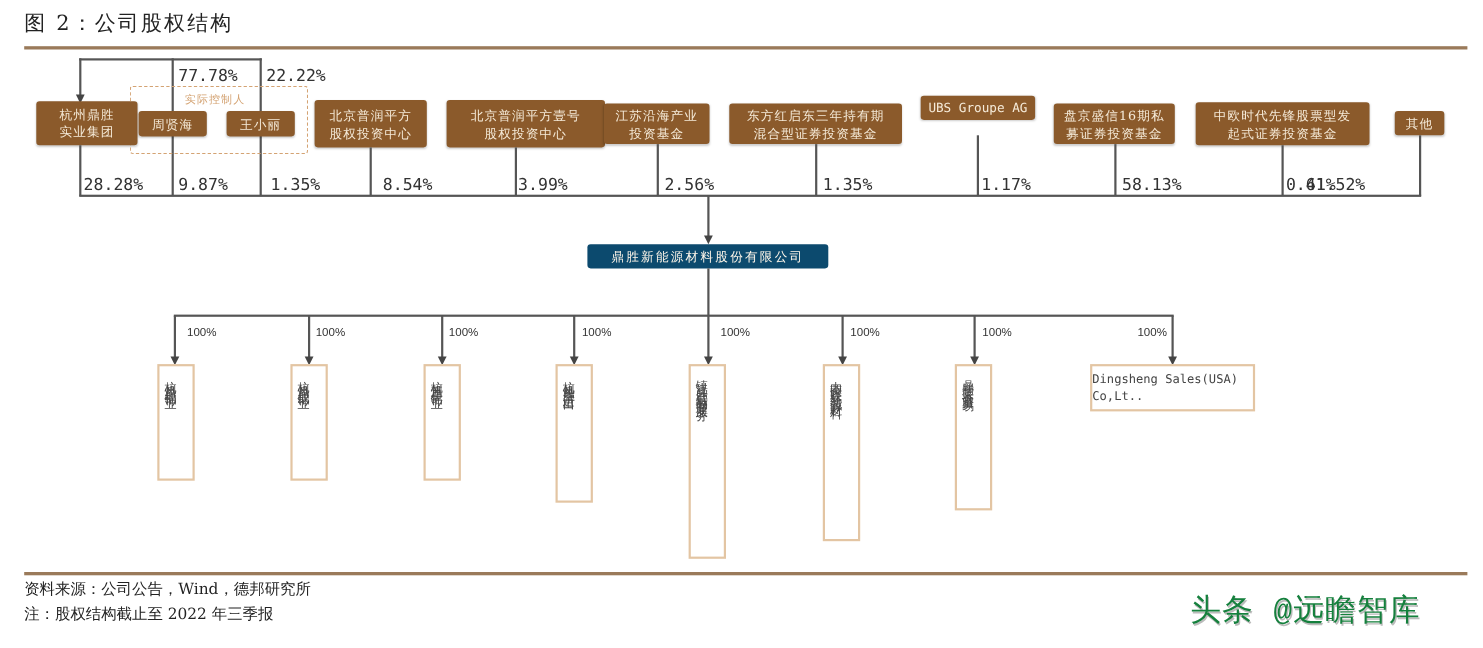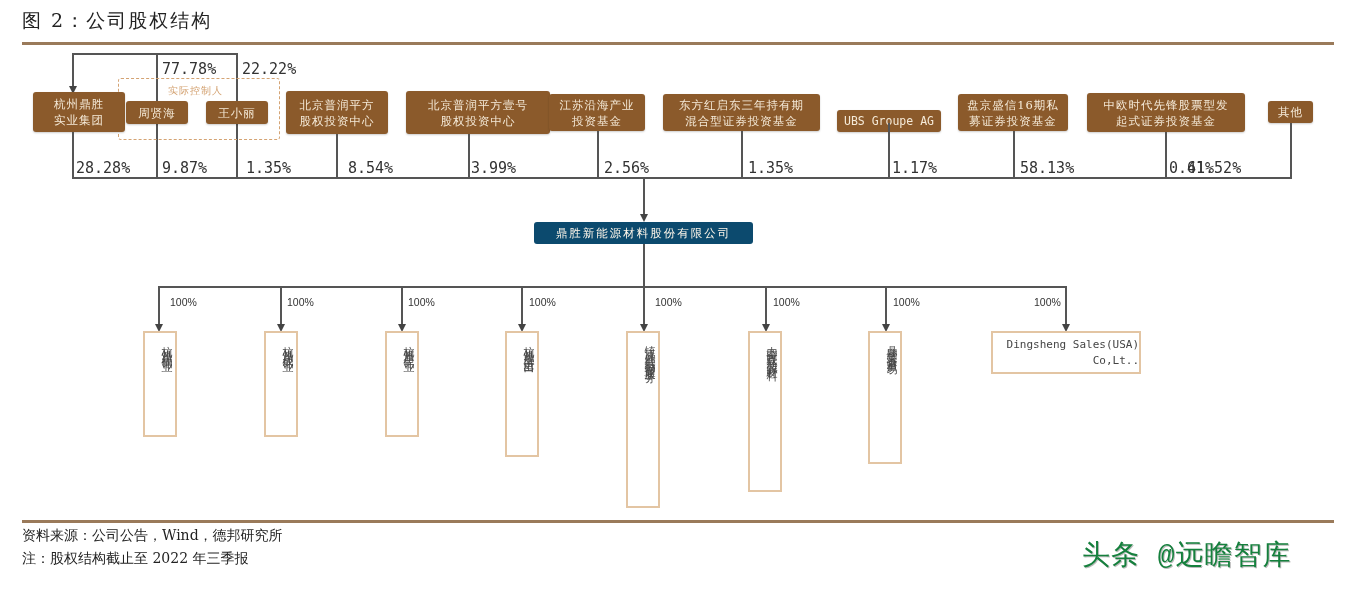--- a/index.html
+++ b/index.html
@@ -16,21 +16,21 @@
         justify-content:center; box-shadow:0 1px 2px rgba(0,0,0,0.2);
         font-family:"DejaVu Serif", serif; letter-spacing:1px; }
   .pct { font-size:15px; color:#333; font-family:"DejaVu Sans Mono", monospace; }
   .pct2 { font-size:10.5px; color:#333; font-family:"Liberation Sans", sans-serif; }
   .dashbox { border:1.5px dashed #d4a373; border-radius:3px; }
   .ctrl-label { font-size:10px; color:#d4a373; font-family:"DejaVu Serif", serif; letter-spacing:1px;}
   .company { background:#0c4a6e; color:#fff7ea; font-size:11.5px; border-radius:3px;
              display:flex; align-items:center; justify-content:center; letter-spacing:2px;
              font-family:"DejaVu Serif", serif; }
   .sub { border:2px solid #e3c5a3; background:#fff; font-size:11px; color:#444;
-         font-family:"DejaVu Serif", serif; text-align:right; line-height:18px;
+         font-family:"DejaVu Serif", serif; text-align:left; line-height:18px;
          padding-top:4px; box-sizing:border-box; }
   .sub-v { writing-mode:vertical-rl; text-orientation:upright; letter-spacing:3px; }
   .arrow { width:0; height:0; border-left:4px solid transparent; border-right:4px solid transparent;
            border-top:8px solid #444; }
   .footer { font-size:14px; color:#222; font-family:"DejaVu Serif", serif; }
   .watermark { font-size:28px; color:#15803d; font-family:Liberation Mono, monospace; letter-spacing:1px;
                text-shadow:1px 1px 0 #bbb; }
 </style>
 </head>
 <body>
@@ -54,21 +54,21 @@
 <div class="abs sh" style="left:126px; top:101px; width:62px; height:23px;">周贤海</div>
 <div class="abs sh" style="left:206px; top:101px; width:62px; height:23px;">王小丽</div>
 <div class="abs sh" style="left:286px; top:91px; width:102px; height:43px; white-space:pre;">北京普润平方
 股权投资中心</div>
 <div class="abs sh" style="left:406px; top:91px; width:144px; height:43px; white-space:pre;">北京普润平方壹号
 股权投资中心</div>
 <div class="abs sh" style="left:549px; top:94px; width:96px; height:37px; white-space:pre;">江苏沿海产业
 投资基金</div>
 <div class="abs sh" style="left:663px; top:94px; width:157px; height:37px; white-space:pre;">东方红启东三年持有期
 混合型证券投资基金</div>
-<div class="abs sh" style="left:837px; top:110px; width:104px; height:22px; font-family:'DejaVu Sans Mono', monospace; letter-spacing:0;">UBS Groupe AG</div>
+<div class="abs sh" style="left:837px; top:87px; width:104px; height:22px; font-family:'DejaVu Sans Mono', monospace; letter-spacing:0;">UBS Groupe AG</div>
 <div class="abs sh" style="left:958px; top:94px; width:110px; height:37px; white-space:pre;">盘京盛信16期私
 募证券投资基金</div>
 <div class="abs sh" style="left:1087px; top:93px; width:158px; height:39px; white-space:pre;">中欧时代先锋股票型发
 起式证券投资基金</div>
 <div class="abs sh" style="left:1268px; top:101px; width:45px; height:22px;">其他</div>
 
 <div class="abs line-v" style="left:72px; top:132px; height:46px;"></div>
 <div class="abs line-v" style="left:336px; top:134px; height:44px;"></div>
 <div class="abs line-v" style="left:468px; top:134px; height:44px;"></div>
 <div class="abs line-v" style="left:597px; top:131px; height:47px;"></div>

